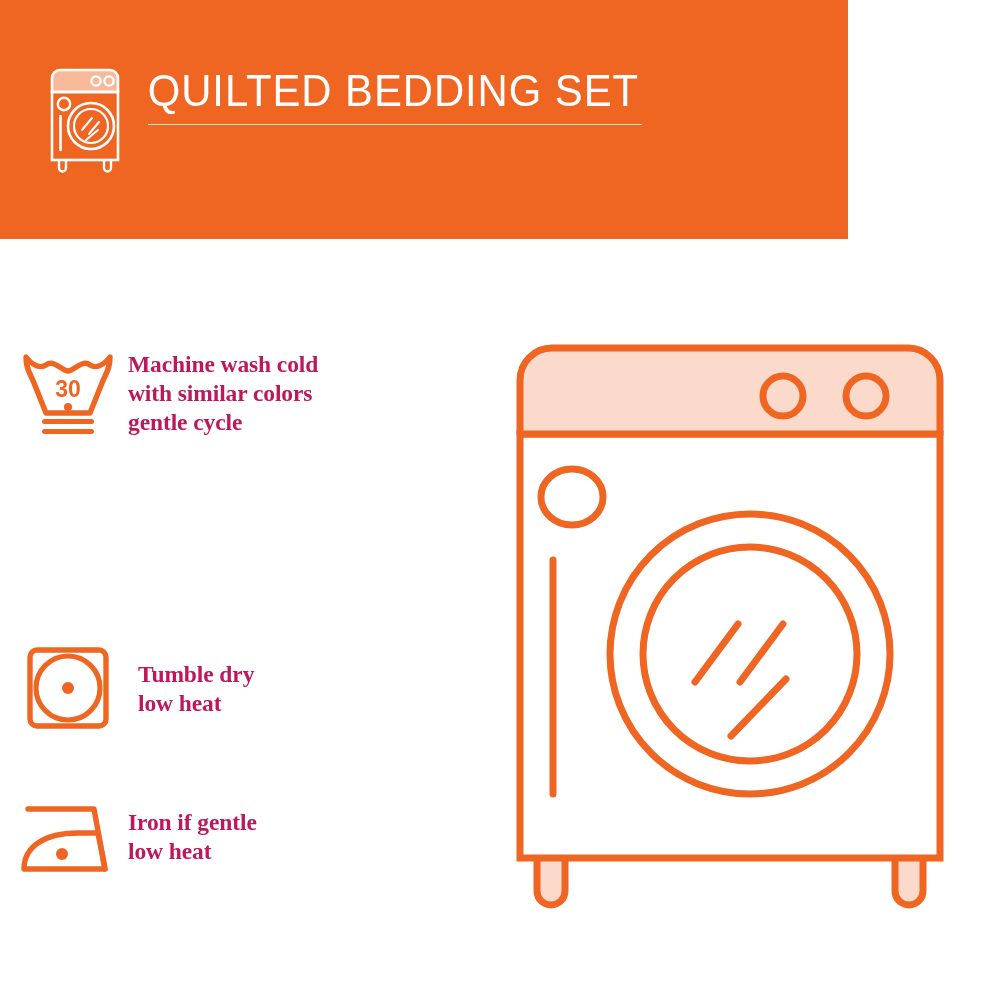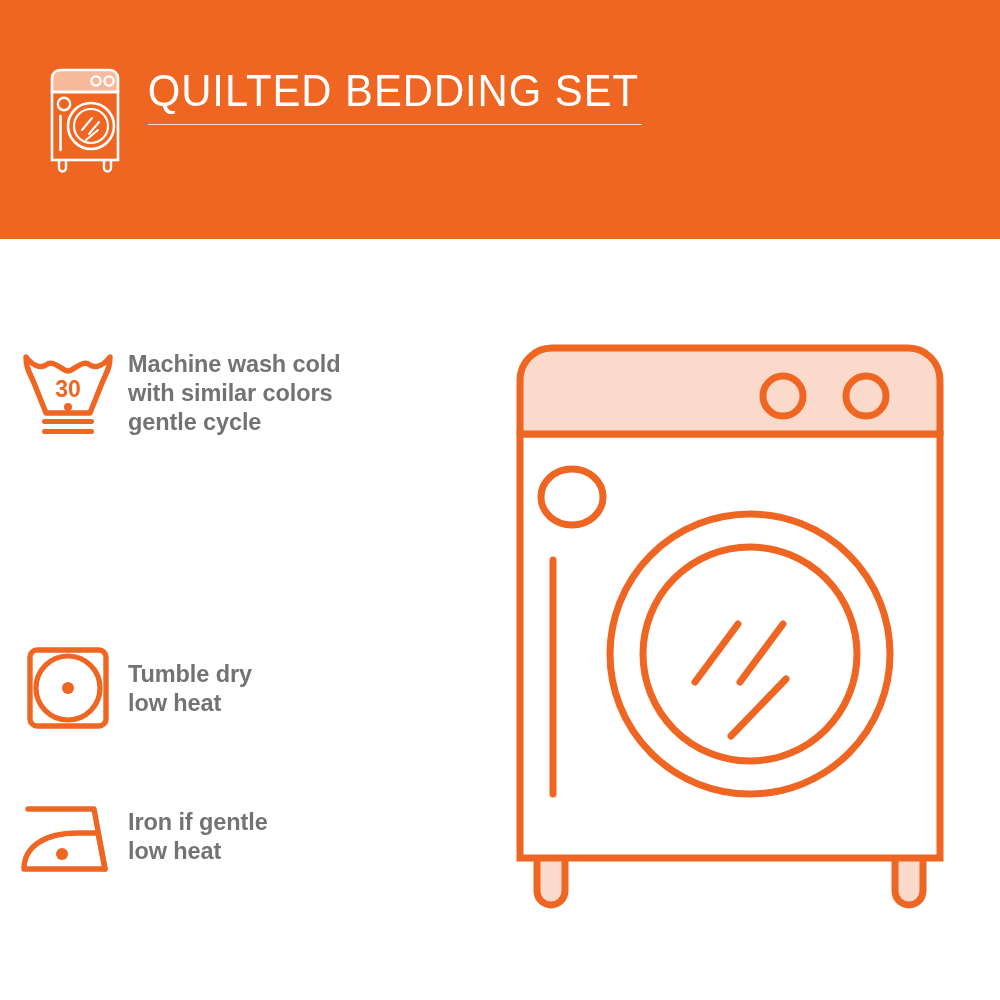--- a/index.html
+++ b/index.html
@@ -21,21 +21,21 @@
     width: 1000px;
     height: 1000px;
     background: #ffffff;
   }
 
   
   .header {
     position: absolute;
     left: 0;
     top: 0;
-    width: 1000px;
+    width: 848px;
     height: 239px;
     background: #ef6522;
     box-sizing: border-box;
     text-decoration: underline;
   }
   .header-inner {
     position: absolute;
     left: 46px;
     top: 64px;
     display: flex;
@@ -93,35 +93,35 @@
   }
   .care-row {
     position: absolute;
     left: 0;
     width: 480px;
     display: flex;
     align-items: center;
   }
   .care-row.r0 { top: 104px; }
   .care-row.r1 { top: 248px; }
-  .care-row.r2 { top: 400px; }
+  .care-row.r2 { top: 400px; gap: 10px; }
   .care-row.r3 { top: 548px; }
 
   .care-icon {
     width: 120px;
     flex: 0 0 120px;
     display: flex;
     justify-content: flex-end;
     align-items: center;
   }
   .care-icon svg { display: block; }
 
   .care-text {
-    color: #737373;
-    font-family: Liberation Sans, sans-serif;
+    color: #be185d;
+    font-family: Liberation Serif, serif;
     font-size: 23.5px;
     line-height: 29px;
     font-weight: 700;
     letter-spacing: -0.1px;
     padding-left: 8px;
     white-space: pre-line;
   }
 
   
   .machine {

